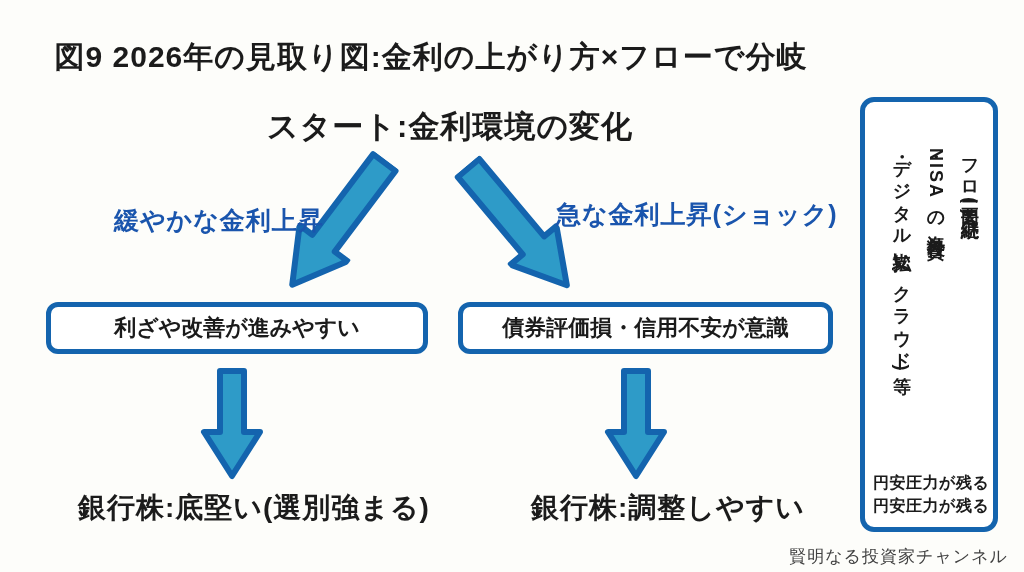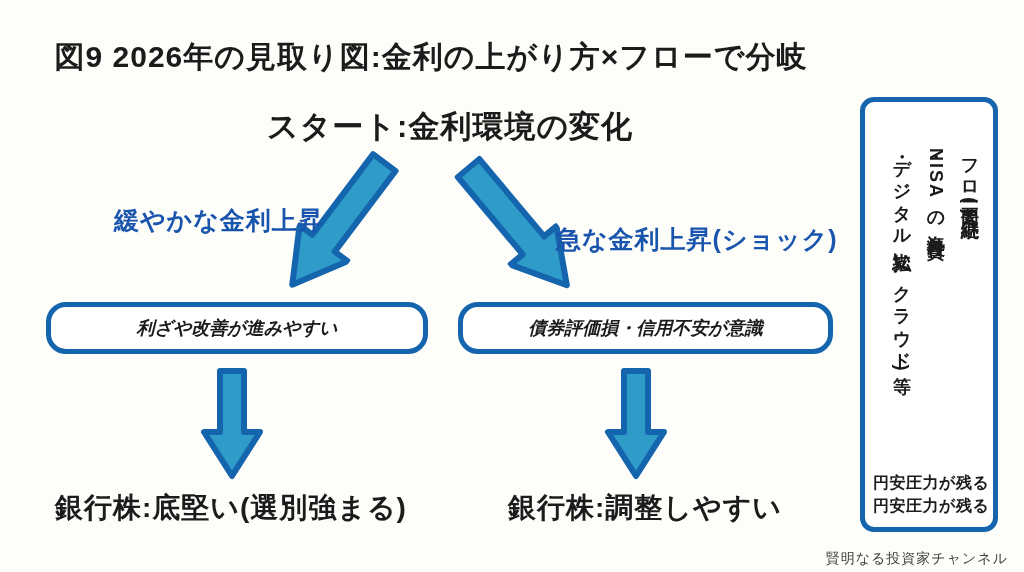--- a/index.html
+++ b/index.html
@@ -15,32 +15,32 @@
   }
   .start-label{
     position:absolute;top:106px;left:450px;transform:translateX(-50%);
     font-size:31px;font-weight:bold;letter-spacing:1px;white-space:nowrap;
   }
   .cond{
     position:absolute;font-size:25px;font-weight:bold;white-space:nowrap;
     color:var(--condition-text,#1a55ad);letter-spacing:1px;
   }
   .cond-left{left:114px;top:196px;margin-top:8px;}
-  .cond-right{left:556px;top:198px;margin-top:25px;}
+  .cond-right{left:556px;top:198px;}
   .outcome-box{
     position:absolute;top:302px;height:42px;
-    border:5px solid var(--box-border,#1464ae);border-radius:20px;
+    border:5px solid var(--box-border,#1464ae);border-radius:12px;
     background:#ffffff;display:flex;align-items:center;justify-content:center;
-    font-size:18px;font-weight:bold;white-space:nowrap;font-style:italic;
+    font-size:22px;font-weight:bold;white-space:nowrap;
   }
   .box-left{left:46px;width:372px;}
   .box-right{left:458px;width:365px;}
   .result{
     position:absolute;top:489px;font-size:28px;font-weight:bold;
-    white-space:nowrap;letter-spacing:1px;
+    white-space:nowrap;letter-spacing:1px;margin-left:23px;
   }
   .result-left{left:55px;}
   .result-right{left:508px;}
   .arrow{position:absolute;width:64px;}
   .arrow svg{display:block;width:100%;height:100%;}
   .arrow-shape{
     fill:var(--arrow-fill,#2e9bc8);
     stroke:var(--arrow-stroke,#1464ae);
     stroke-width:6;stroke-linejoin:round;
   }
@@ -61,21 +61,21 @@
     font-size:18px;font-weight:bold;letter-spacing:2px;
   }
   .vcol{display:block;line-height:34px;}
   .sidebar-note{
     position:absolute;left:8px;bottom:10px;
     font-size:16px;font-weight:bold;line-height:1.45;letter-spacing:0.5px;
     white-space:nowrap;
   }
   .sidebar-note span{display:block;}
   .watermark{
-    position:absolute;right:16px;bottom:4px;font-size:14px;
+    position:absolute;right:16px;bottom:4px;font-size:17px;
     color:var(--watermark-text,#414141);letter-spacing:1px;
   }
 </style>
 </head>
 <body>
 
 <div class="stage">
 
   <h1 class="title">図9 2026年の見取り図:金利の上がり方×フローで分岐</h1>
 

